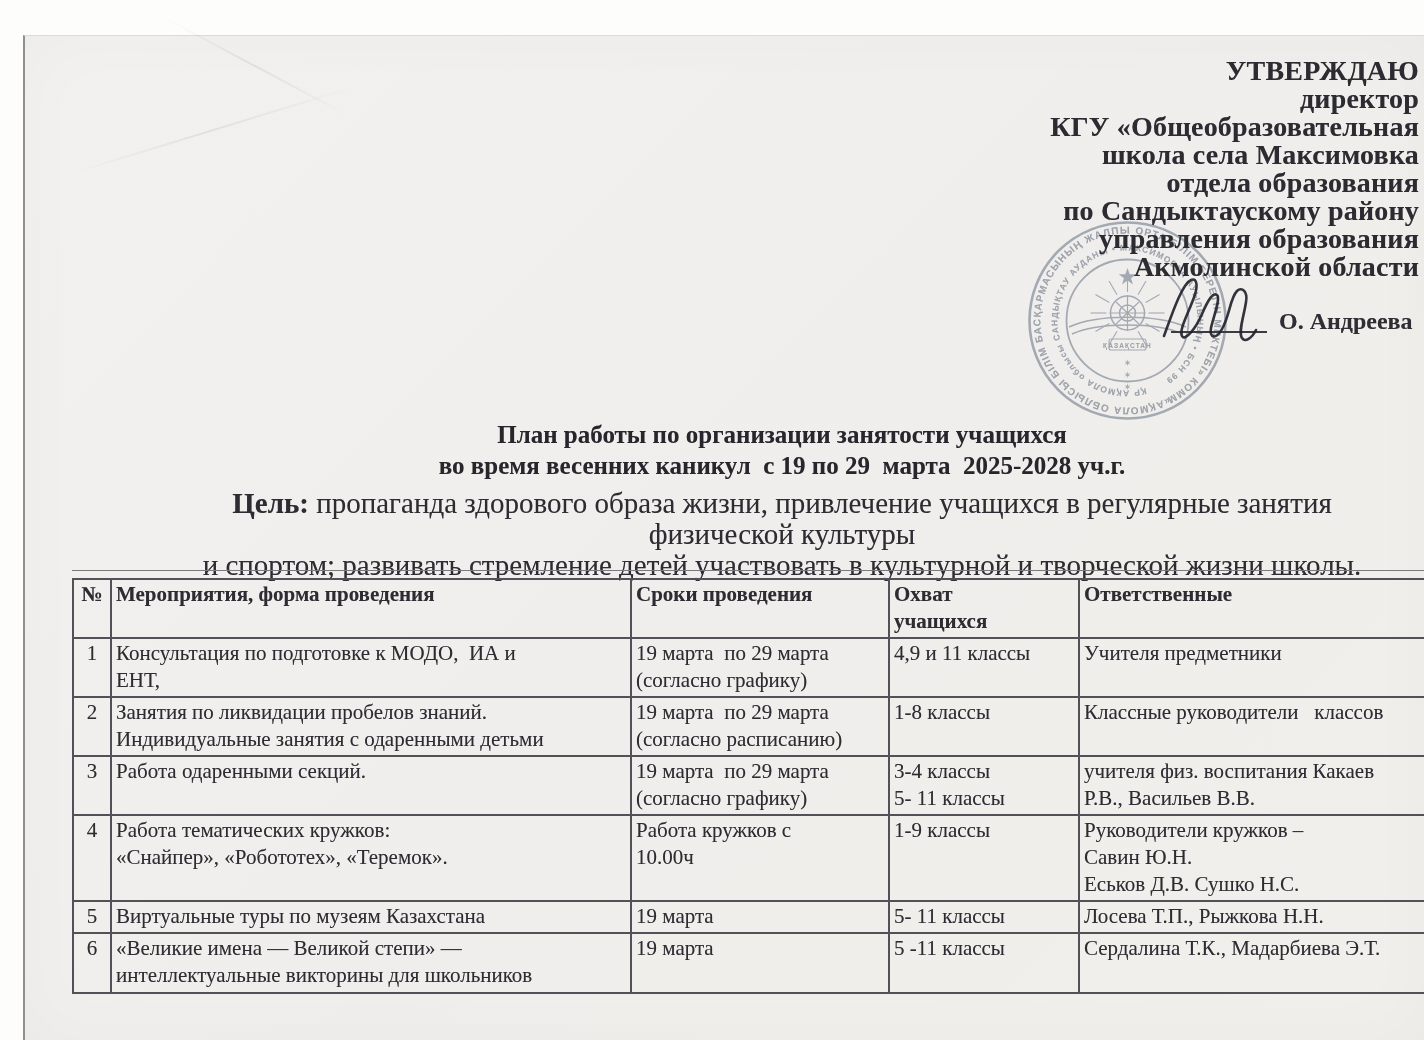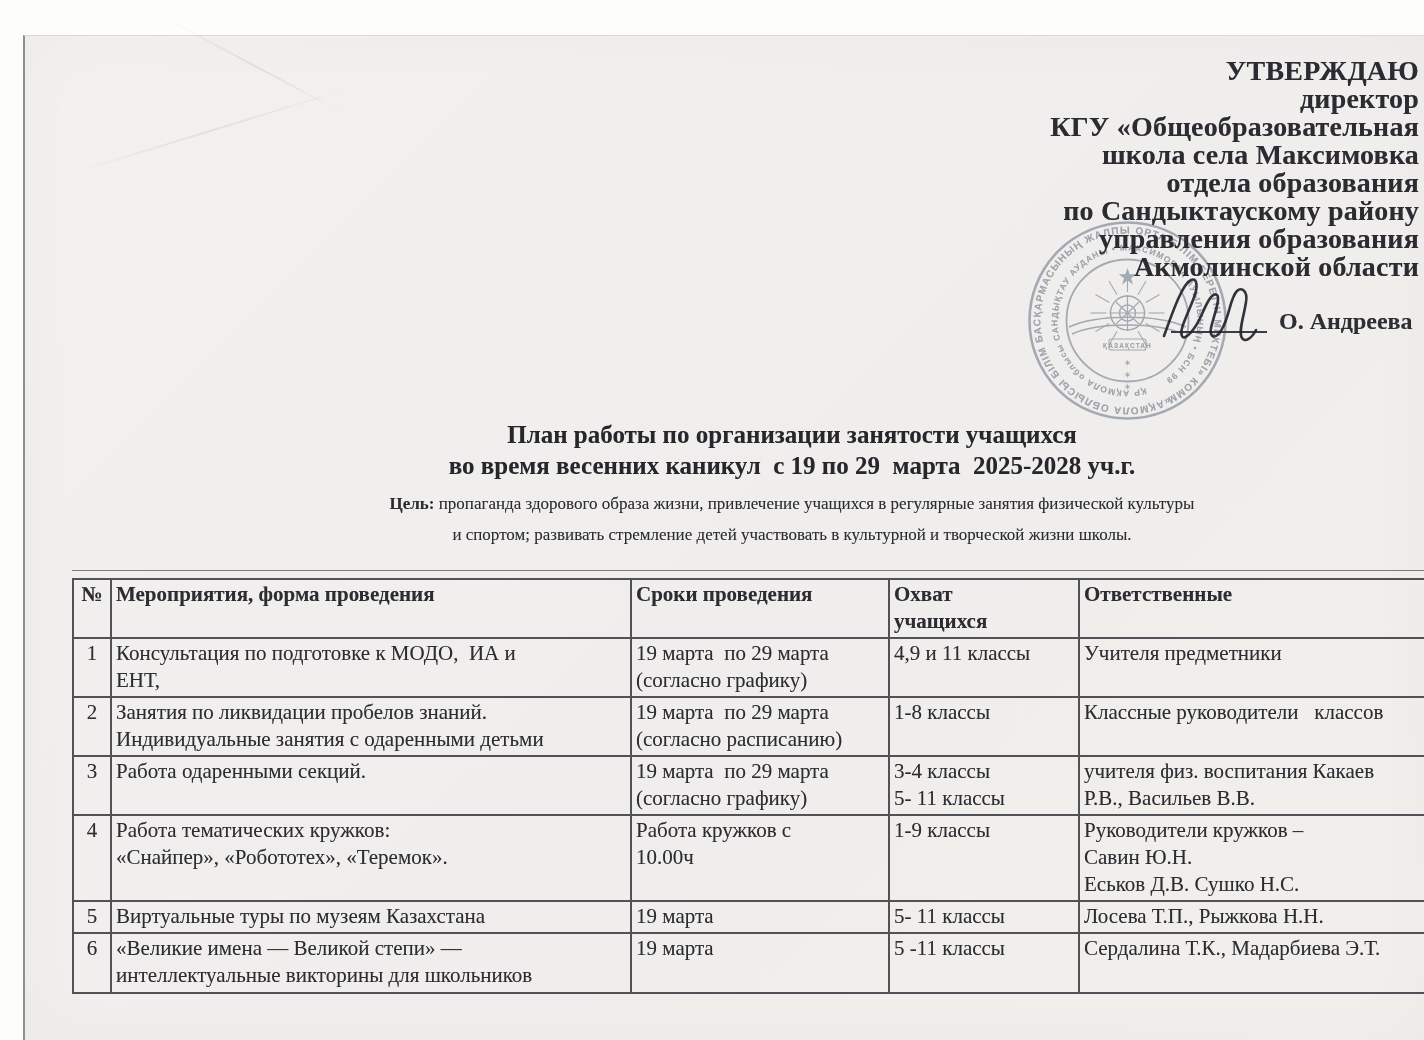--- a/index.html
+++ b/index.html
@@ -29,23 +29,23 @@
   .sig-underline{position:absolute;left:1171px;top:331px;width:96px;border-top:2px solid #3c3c44;z-index:3;}
   .signer{position:absolute;left:1279px;top:308px;font-weight:bold;font-size:24px;z-index:3;}
   .signature{position:absolute;left:1158px;top:272px;z-index:4;}
 
   
   .seal{position:absolute;left:1025px;top:218px;z-index:2;opacity:.62;}
   .seal-ink{stroke:#76808f;fill:#76808f;}
   .seal-ring-text{fill:#6d7787;stroke:none;letter-spacing:1.1px;font-family:"Liberation Sans","DejaVu Sans",sans-serif;font-weight:bold;}
 
   
-  .title-block{position:absolute;left:170px;top:419px;width:1244px;text-align:center;z-index:3;}
+  .title-block{position:absolute;left:160px;top:419px;width:1244px;text-align:center;z-index:3;}
   .title-line{font-weight:bold;font-size:25px;line-height:31px;white-space:pre-wrap;color:#26262c;}
-  .goal{font-size:17px;line-height:31px;margin-top:7px;white-space:pre-wrap;color:#2c2c32;}
+  .goal{font-size:29px;line-height:31px;margin-top:7px;white-space:pre-wrap;color:#2c2c32;}
   .goal-label{font-weight:bold;}
 
   
   .table-top-rule{position:absolute;left:72px;top:570px;width:1352px;height:1px;background:#7a7a7e;z-index:3;}
   .plan-table{
     position:absolute;left:72px;top:578px;width:1366px;z-index:3;
     border-collapse:collapse;table-layout:fixed;
     font-size:21px;line-height:27px;color:#2c2c32;
   }
   .plan-table th,.plan-table td{

